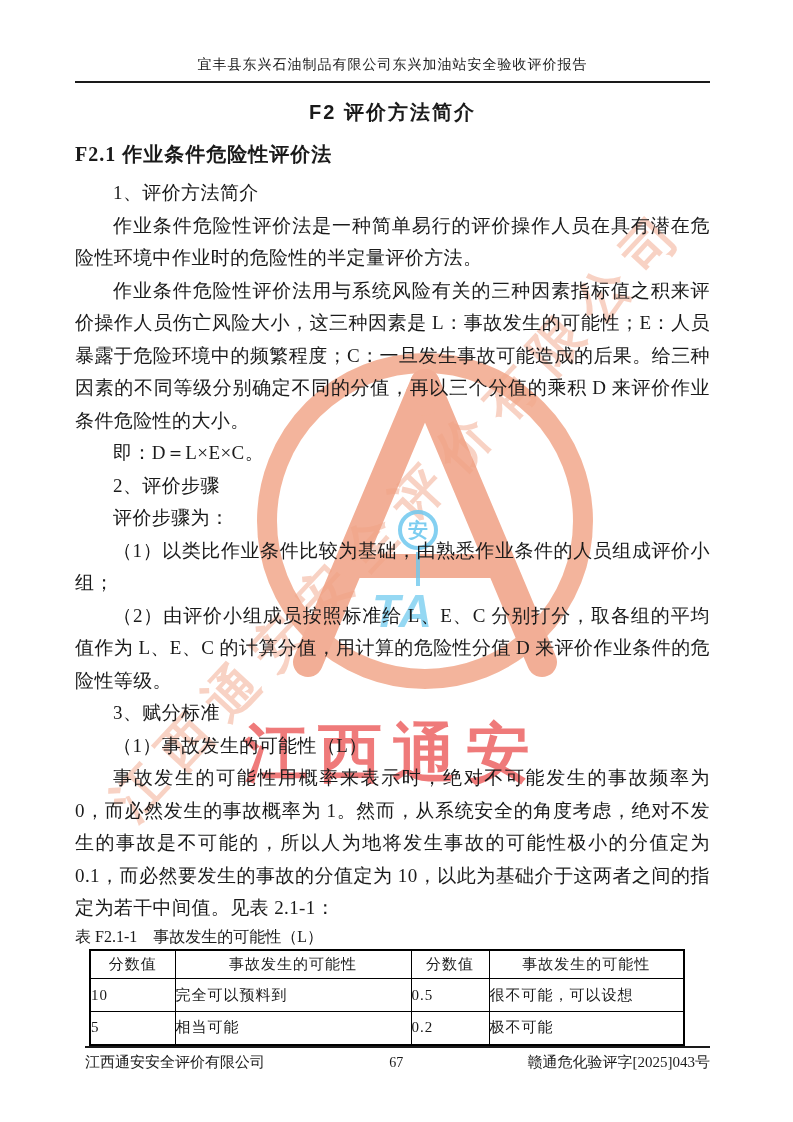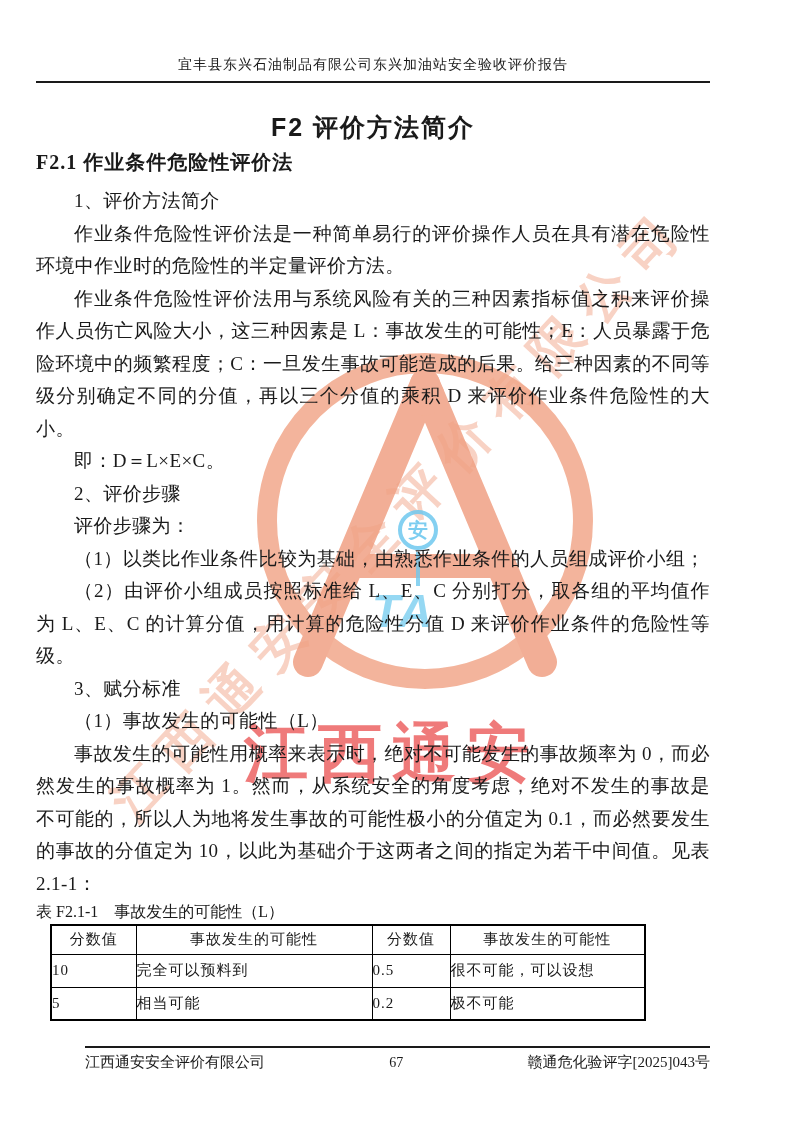--- a/index.html
+++ b/index.html
@@ -41,32 +41,32 @@
     color:rgba(138,212,242,0.9);
   }
   .wm-stamp {
     position:absolute; left:244px; top:710px; white-space:nowrap;
     font-family:"Liberation Sans","DejaVu Sans",sans-serif;
     font-weight:bold; font-size:64px; letter-spacing:10px;
     color:rgba(235,85,85,0.78);
   }
 
   
-  .content { position:absolute; inset:0; z-index:1; padding:56px 83px 0 36px; }
+  .content { position:absolute; inset:0; z-index:1; padding:56px 83px 0 75px; }
   .doc-header {
     text-align:center; font-size:14px; letter-spacing:1px;
     padding-bottom:7px; border-bottom:2px solid #1a1a1a;
   }
   .doc-title {
-    margin-top:28px; text-align:center;
-    font-size:25px; font-weight:bold; letter-spacing:2px;
+    margin-top:16px; text-align:center;
+    font-size:20px; font-weight:bold; letter-spacing:2px;
     font-family:"Liberation Sans","DejaVu Sans",sans-serif;
   }
   .section-heading {
-    margin-top:5px; margin-bottom:9px;
+    margin-top:15px; margin-bottom:9px;
     font-size:20px; font-weight:bold; letter-spacing:1px;
   }
   p.body-para {
     font-size:19px; line-height:32.5px; text-indent:2em;
     text-align:justify; letter-spacing:0.4px;
   }
   .table-caption { margin-top:2px; text-align:left; font-size:16px; height:22px; }
   table.score-table {
     border-collapse:collapse; width:594px; margin-left:14px;
     border:2px solid #000; table-layout:fixed;

